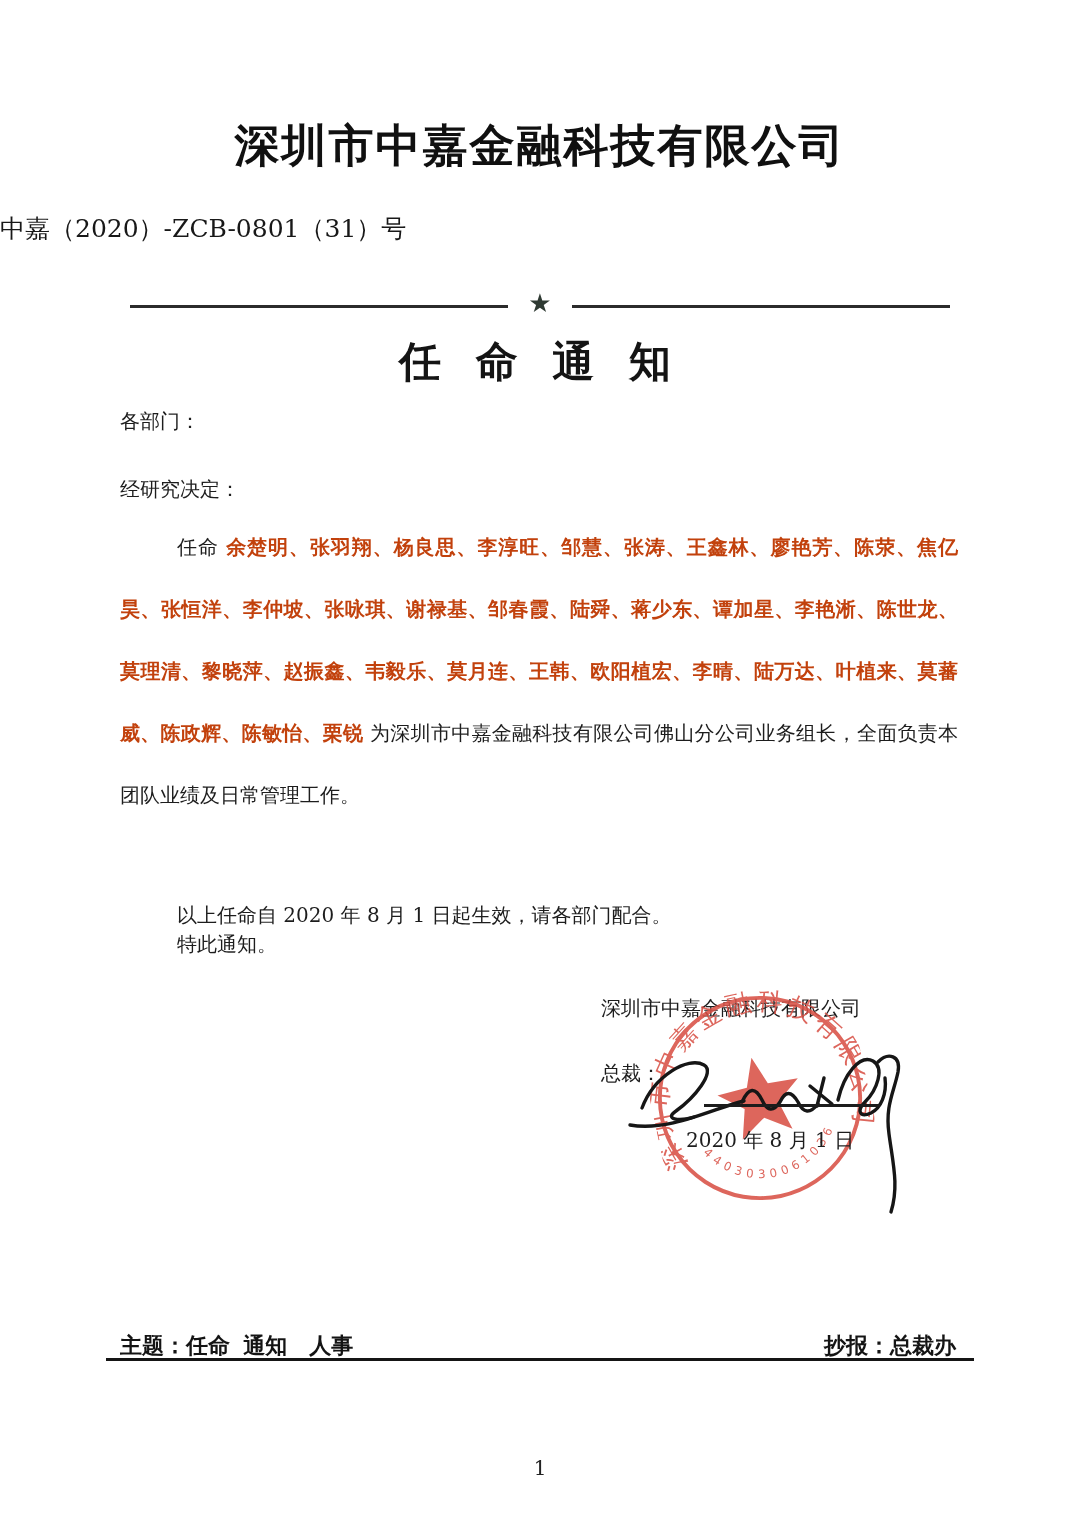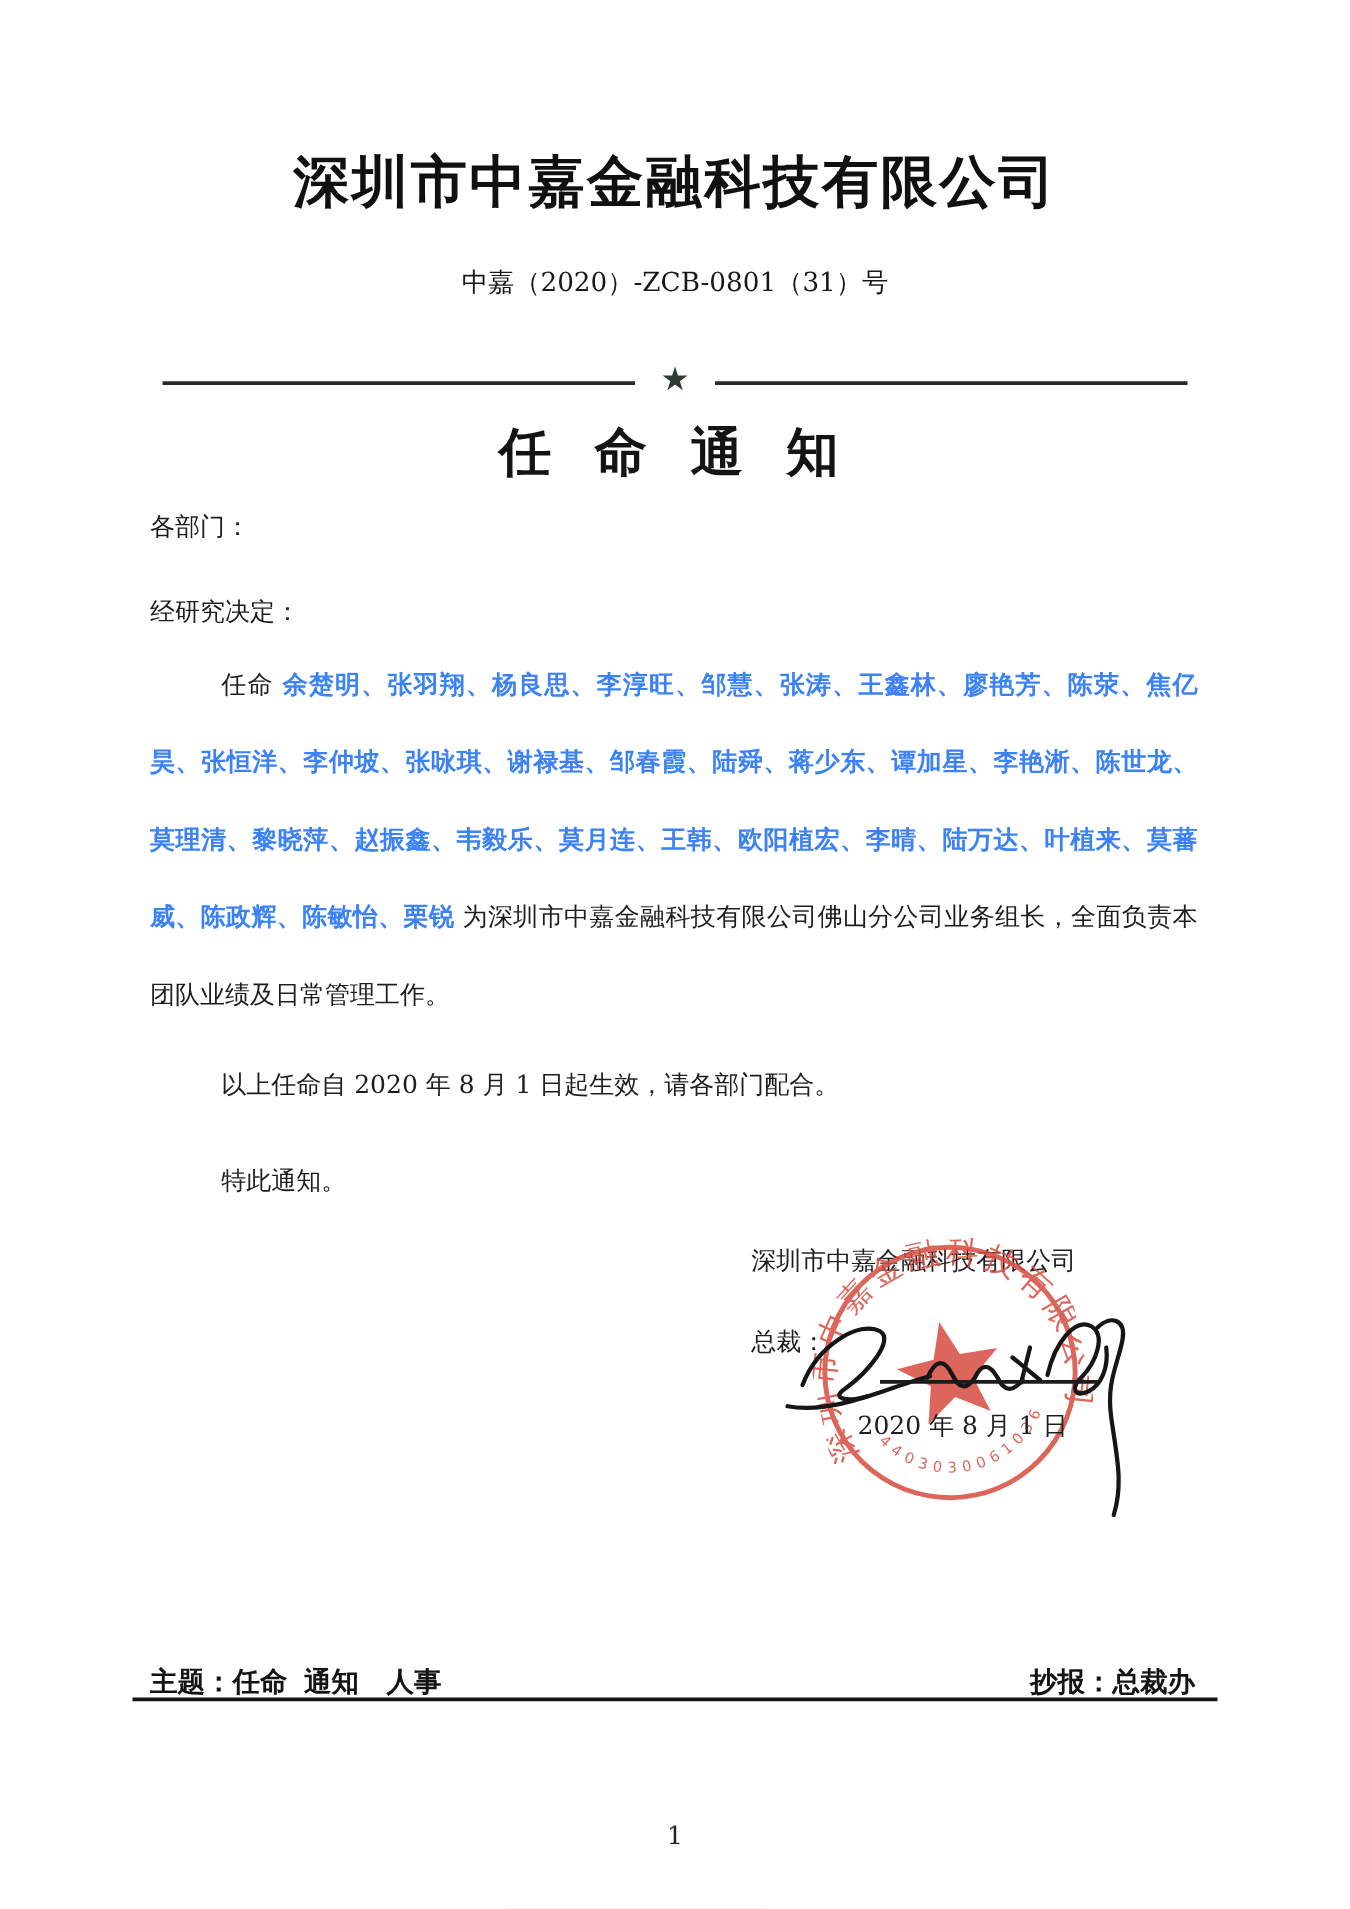--- a/index.html
+++ b/index.html
@@ -13,44 +13,43 @@
     overflow:hidden;
   }
   .abs{position:absolute;}
   .company-title{
     left:0;right:0;top:116px;
     text-align:center;
     font-size:45px;font-weight:900;letter-spacing:2px;color:#101010;
   }
   .doc-number{
     left:0;right:0;top:212px;
-    text-align:center;
-    font-size:21px;color:#181818;
+    font-size:25px;color:#181818;
   }
   .divider-seg{height:3px;background:#2b2b2b;top:305px;}
   .divider-seg.left{left:130px;width:378px;}
   .divider-seg.right{left:572px;width:378px;}
   .divider-star{
     left:0;right:0;top:288px;text-align:center;
     font-size:26px;color:#2f3a33;
   }
   .notice-title{
     left:0;right:0;top:334px;text-align:center;
     font-size:42px;font-weight:600;letter-spacing:10px;color:#141414;
   }
   .body-text{font-size:20px;color:#1d1d1d;}
   .salutation{left:120px;top:408px;}
   .decision-intro{left:120px;top:476px;}
   .appointment-para{
     left:120px;top:516px;width:838px;
     line-height:62px;text-align:justify;text-indent:57px;
     margin:0;
   }
-  .appointment-para b{font-weight:700;color:#3b82f6;}
-  .effective-line{left:177px;top:854px;text-align:center;}
+  .appointment-para b{font-weight:700;color:#c2410c;}
+  .effective-line{left:177px;top:902px;text-align:center;}
   .closing-line{left:177px;top:931px;}
   .sig-company{left:601px;top:995px;}
   .sig-role{left:601px;top:1060px;}
   .sig-underline{left:704px;top:1104px;width:176px;height:3px;background:#1c1c1c;}
   .sig-date{left:686px;top:1127px;}
   .stamp-svg{
     left:652px;top:990px;width:216px;height:216px;
     transform:rotate(-12deg);
     opacity:.87;
   }

